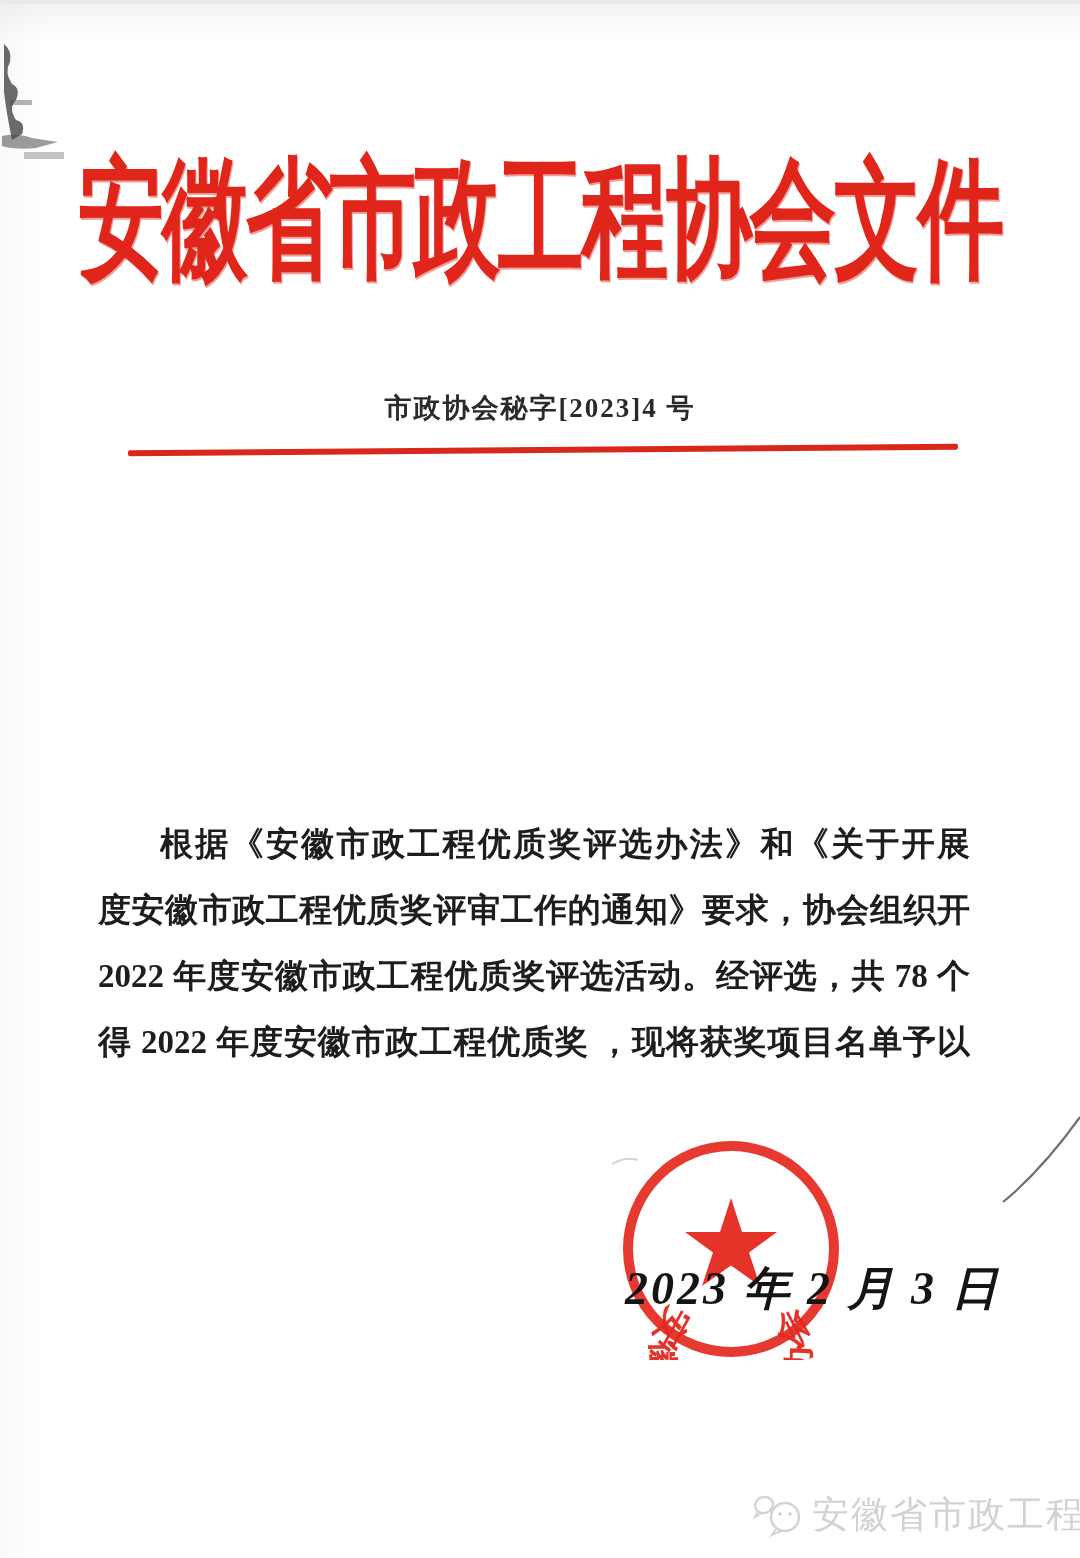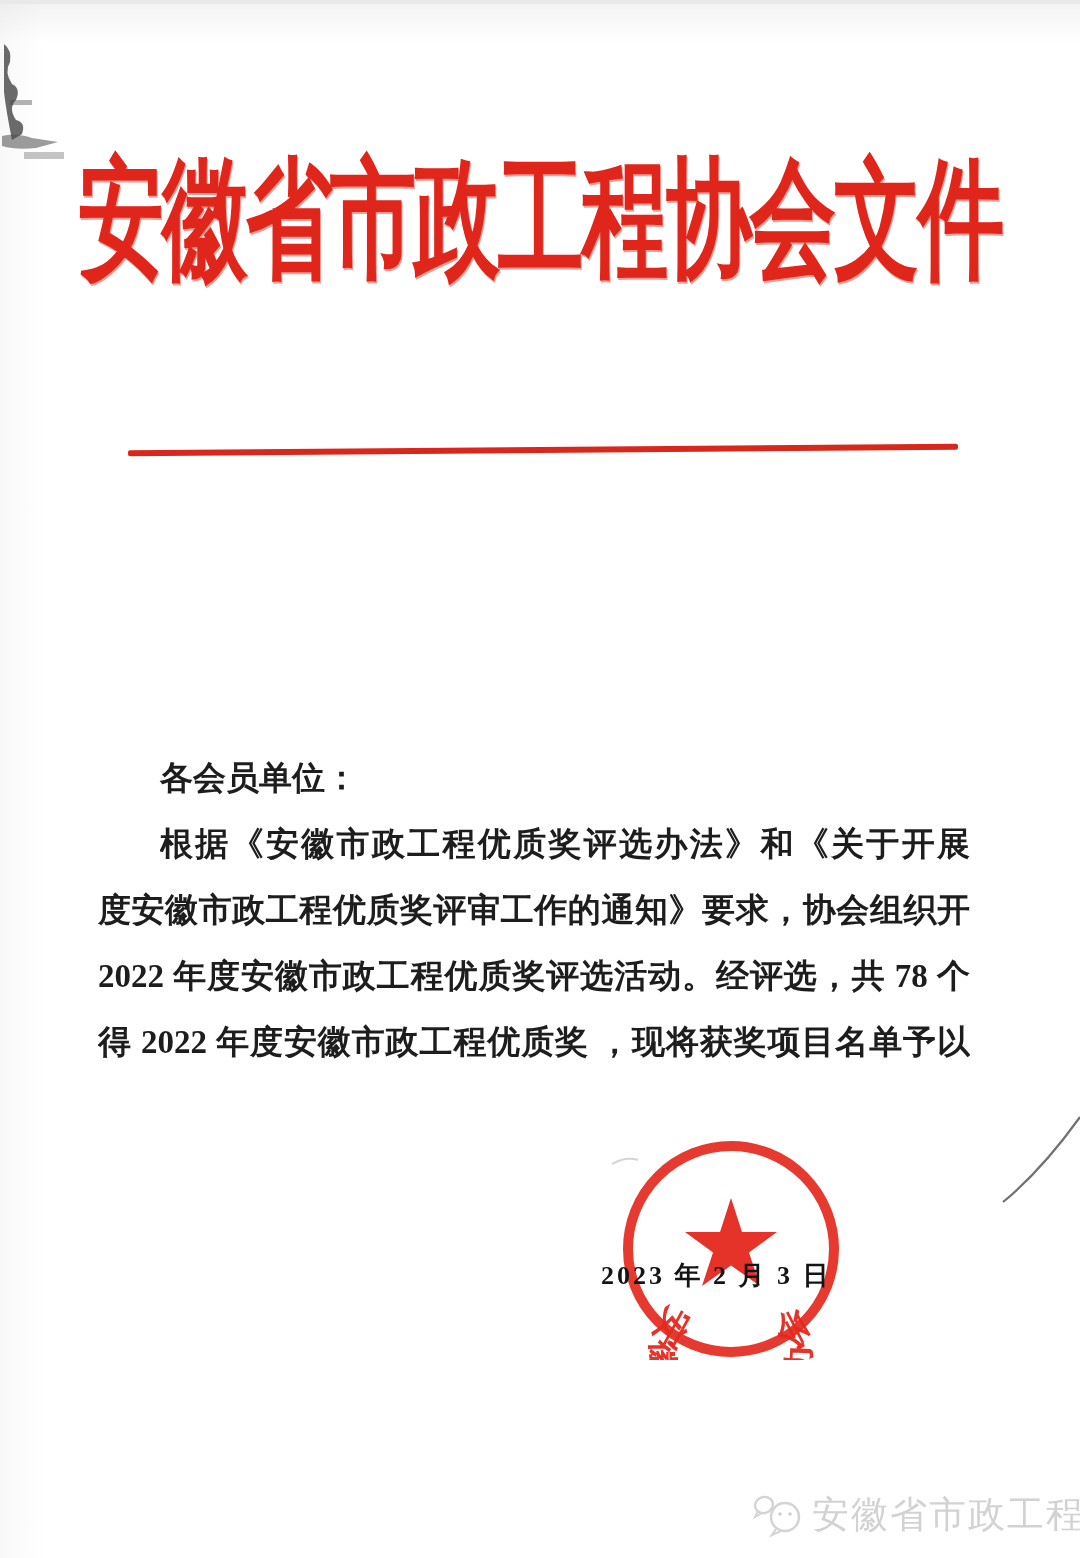--- a/index.html
+++ b/index.html
@@ -76,27 +76,28 @@
   .p-line4 { left: 98px;  top: 1016px; width: 872px; }
   .attachment { left: 160px; top: 1078px; }
   .seal {
     position: absolute;
     left: 620px; top: 1134px;
     width: 222px; height: 222px;
     z-index: 1;
   }
   .date-line {
     position: absolute;
-    left: 601px; top: 1254px;
-    font-size: 26px;
+    left: 625px; top: 1254px;
+    font-size: 46px;
     font-weight: bold;
     letter-spacing: 3px;
     color: #141414;
     z-index: 2;
     white-space: nowrap;
+    font-style: italic;
   }
   .footer {
     position: absolute;
     left: 752px; top: 1486px;
     display: flex;
     align-items: center;
     gap: 8px;
     z-index: 1;
   }
   .footer-label {
@@ -115,25 +116,25 @@
     z-index: 3;
   }
 </style>
 </head>
 <body>
 
 <div class="page">
 
   <div class="header-title">安徽省市政工程协会文件</div>
 
+  <div class="doc-number">市政协会秘字[2023]4 号</div>
 
   <div class="red-rule"></div>
 
 
-  <div class="body-line salutation">各会员单位：</div>
   <div class="body-line justified p-line1">根据《安徽市政工程优质奖评选办法》和《关于开展 2022 年</div>
   <div class="body-line justified p-line2">度安徽市政工程优质奖评审工作的通知》要求，协会组织开展了</div>
   <div class="body-line justified p-line3">2022 年度安徽市政工程优质奖评选活动。经评选，共 78 个项目获</div>
   <div class="body-line justified p-line4">得 2022 年度安徽市政工程优质奖 ，现将获奖项目名单予以公布。</div>
 
   <div class="seal">
     <svg width="222" height="222" viewBox="0 0 222 222">
       <circle cx="111" cy="111" r="103" fill="none" stroke="rgba(228,40,29,0.92)" stroke-width="10"></circle>
       <polygon fill="rgba(228,40,29,0.95)" points="111,60 122,94 157,94 129,114.5 140,148 111,127.5 82,148 93,114.5 65,94 100,94"></polygon>
       <path id="sealTextArc" d="M 55.6 166.4 A 78.3 78.3 0 1 0 166.4 166.4" fill="none" stroke="none"></path>

